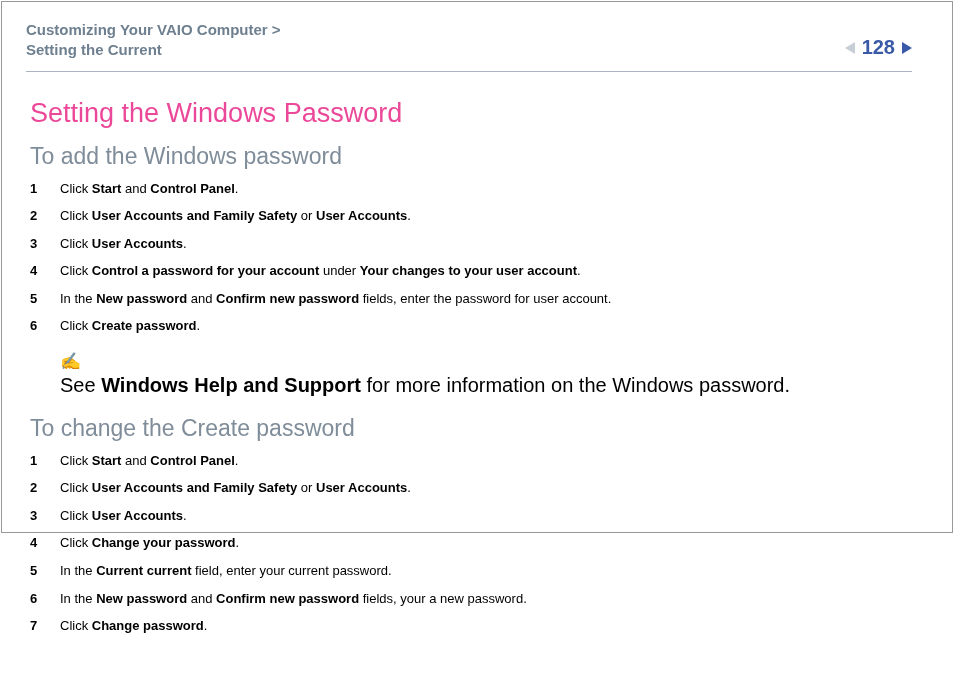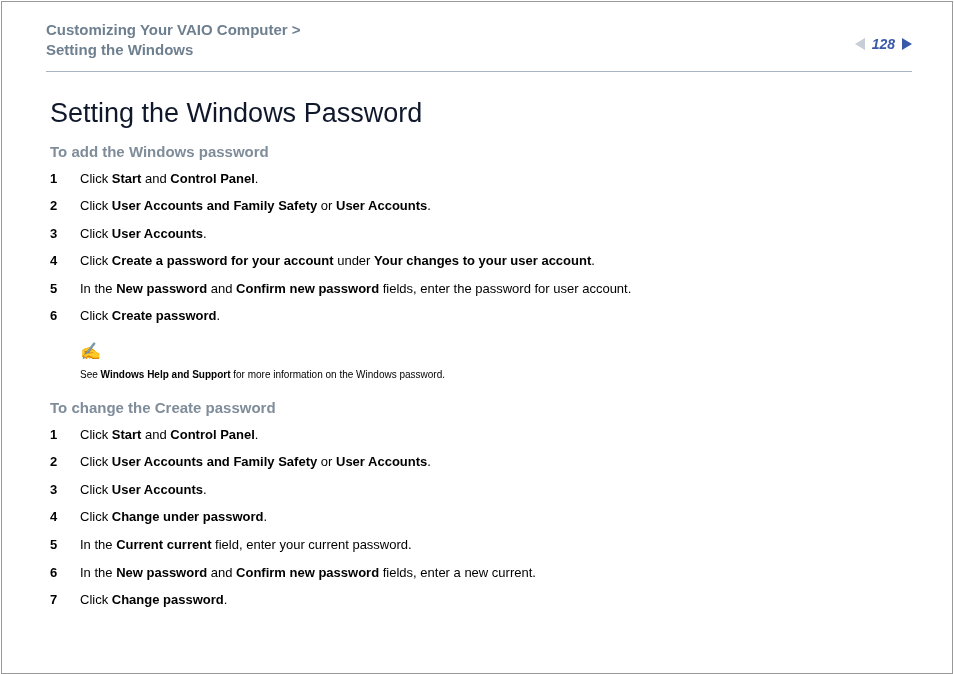--- a/index.html
+++ b/index.html
@@ -10,24 +10,24 @@
     font-family: Arial, Helvetica, sans-serif;
     font-size: 15px;
     color: #000;
     background: #fff;
     position: relative;
   }
   .page {
     border: 1px solid #999;
     box-sizing: border-box;
     width: 952px;
-    height: 673px;
+    height: 532px;
     margin: 1px;
     position: relative;
-    padding: 18px 40px 20px 44px;
+    padding: 18px 40px 20px 24px;
   }
   
   .header {
     display: flex;
     justify-content: space-between;
     align-items: flex-start;
   }
   .breadcrumb {
     color: #6e7f8f;
     font-weight: bold;
@@ -36,22 +36,21 @@
   }
   .pagewidget {
     display: flex;
     align-items: center;
     gap: 4px;
     padding-top: 16px;
   }
   .pagewidget .num {
     color: #3a5aa8;
     font-weight: bold;
-    font-style: italic;
-    font-size: 14px;
+    font-size: 20px;
     padding: 0 3px;
   }
   .tri {
     width: 0; height: 0;
   }
   .tri-left {
     border-top: 6px solid transparent;
     border-bottom: 6px solid transparent;
     border-right: 10px solid #c8ced6;
   }
@@ -61,29 +60,29 @@
     border-left: 10px solid #3a5aa8;
   }
   .rule {
     border: none;
     border-top: 1px solid #a9b3c2;
     margin: 10px 0 26px 0;
   }
   
   .content { padding-left: 4px; }
   h1.page-title {
-    color: #0f172a;
+    color: #ec4899;
     font-weight: normal;
     font-size: 27px;
     margin: 0 0 14px 0;
   }
   h2.subtitle {
     color: #7f8c99;
-    font-weight: bold;
-    font-size: 15px;
+    font-weight: normal;
+    font-size: 23px;
     margin: 0 0 10px 0;
   }
   ol.steps {
     list-style: none;
     padding: 0;
     margin: 0 0 16px 0;
     counter-reset: step;
   }
   ol.steps > li {
     counter-increment: step;
@@ -104,68 +103,68 @@
     padding-left: 30px;
     margin-bottom: 18px;
   }
   .note .pencil {
     font-size: 17px;
     color: #444;
     display: block;
     margin-bottom: 2px;
   }
   .note .note-text {
-    font-size: 10px;
+    font-size: 20px;
   }
   b { font-weight: bold; }
 </style>
 </head>
 <body>
 
 <div class="page">
 
   <div class="header">
     <div class="breadcrumb">
       <span>Customizing Your VAIO Computer &gt;</span><br>
-      <span>Setting the Windows</span>
+      <span>Setting the Current</span>
     </div>
     <div class="pagewidget">
       <div class="tri tri-left"></div>
       <span class="num">128</span>
       <div class="tri tri-right"></div>
     </div>
   </div>
 
   <hr class="rule">
 
   <div class="content">
     <h1 class="page-title">Setting the Windows Password</h1>
 
     <h2 class="subtitle">To add the Windows password</h2>
     <ol class="steps" id="steps-add">
         <li><span>Click </span><b>Start</b><span> and </span><b>Control Panel</b><span>.</span></li>
         <li><span>Click </span><b>User Accounts and Family Safety</b><span> or </span><b>User Accounts</b><span>.</span></li>
         <li><span>Click </span><b>User Accounts</b><span>.</span></li>
-        <li><span>Click </span><b>Create a password for your account</b><span> under </span><b>Your changes to your user account</b><span>.</span></li>
+        <li><span>Click </span><b>Control a password for your account</b><span> under </span><b>Your changes to your user account</b><span>.</span></li>
         <li><span>In the </span><b>New password</b><span> and </span><b>Confirm new password</b><span> fields, enter the password for user account.</span></li>
         <li><span>Click </span><b>Create password</b><span>.</span></li>
       </ol>
 
     <div class="note">
       <span class="pencil">✍</span>
       <span class="note-text">
         <span>See </span><b>Windows Help and Support</b><span> for more information on the Windows password.</span>
       </span>
     </div>
 
     <h2 class="subtitle">To change the Create password</h2>
     <ol class="steps" id="steps-change">
         <li><span>Click </span><b>Start</b><span> and </span><b>Control Panel</b><span>.</span></li>
         <li><span>Click </span><b>User Accounts and Family Safety</b><span> or </span><b>User Accounts</b><span>.</span></li>
         <li><span>Click </span><b>User Accounts</b><span>.</span></li>
-        <li><span>Click </span><b>Change under password</b><span>.</span></li>
+        <li><span>Click </span><b>Change your password</b><span>.</span></li>
         <li><span>In the </span><b>Current current</b><span> field, enter your current password.</span></li>
-        <li><span>In the </span><b>New password</b><span> and </span><b>Confirm new password</b><span> fields, enter a new current.</span></li>
+        <li><span>In the </span><b>New password</b><span> and </span><b>Confirm new password</b><span> fields, your a new password.</span></li>
         <li><span>Click </span><b>Change password</b><span>.</span></li>
       </ol>
   </div>
 
 </div>
 
 </body></html>

